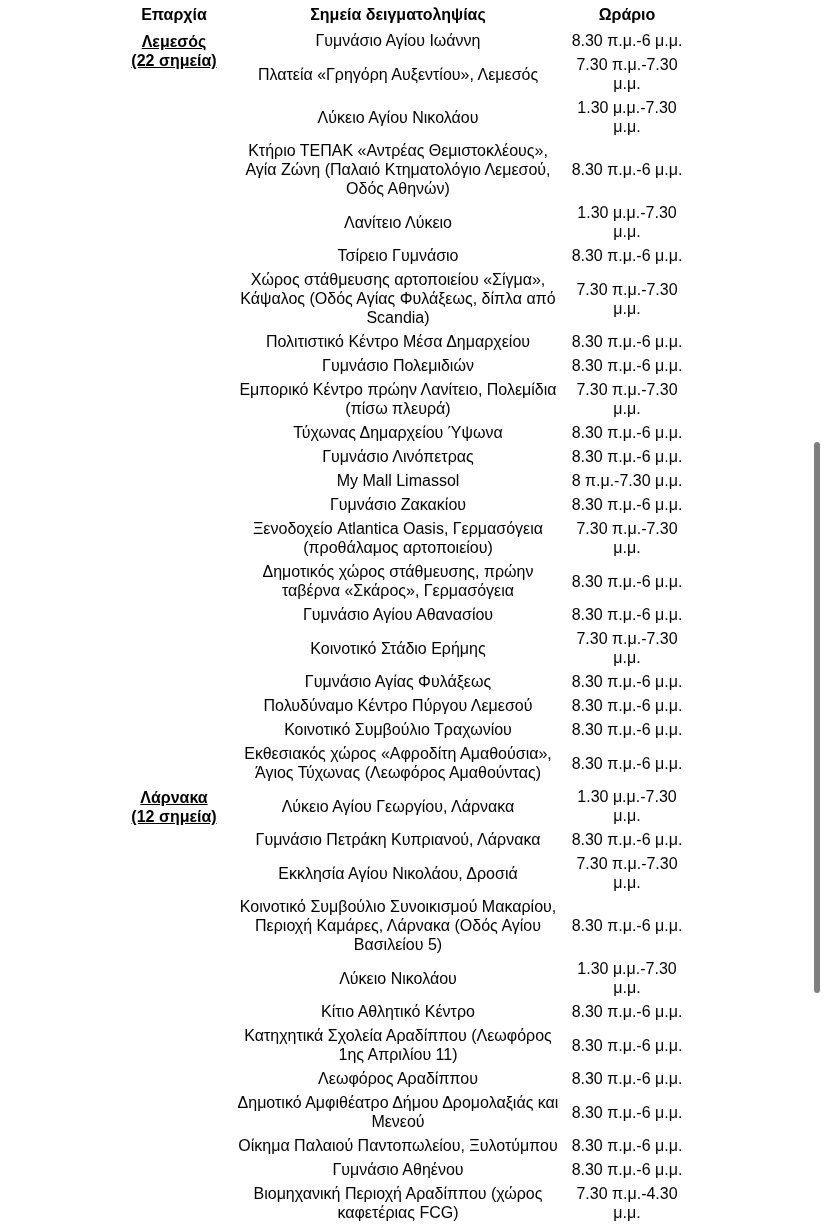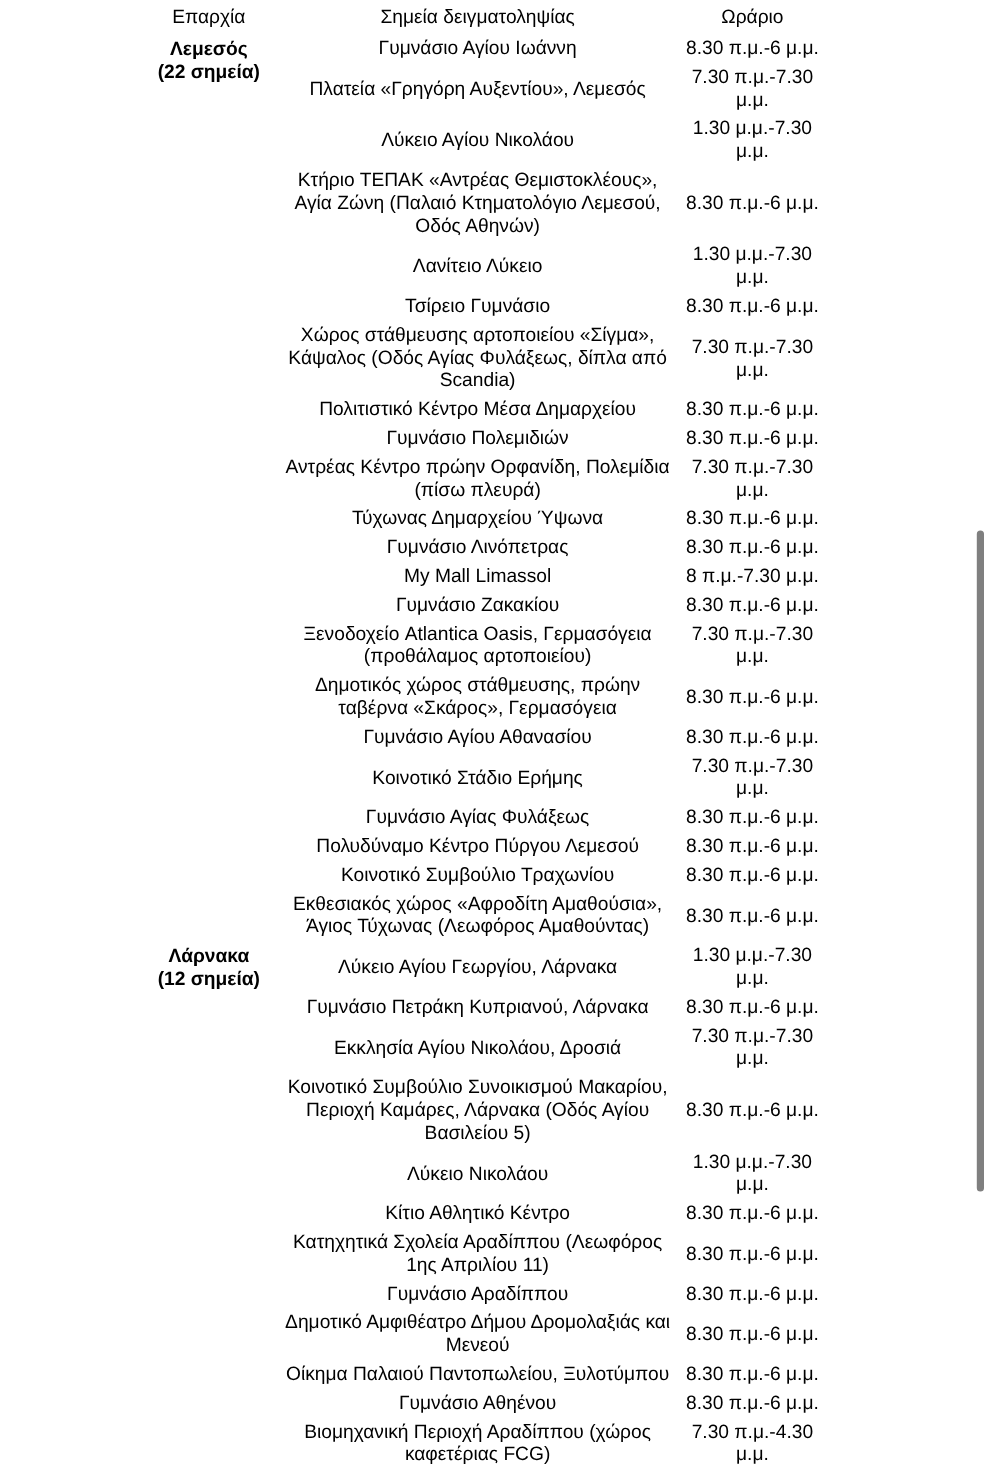--- a/index.html
+++ b/index.html
@@ -21,27 +21,28 @@
   col.c2 { width: 332px; }
   col.c3 { width: 126px; }
   th, td {
     font-size: 16px;
     line-height: 19px;
     text-align: center;
     padding: 2px 2px 3px;
     vertical-align: middle;
   }
   th {
-    font-weight: 400;
+    font-weight: 700;
     padding-bottom: 5px;
   }
   td.district {
     font-weight: 700;
     vertical-align: top;
     padding-top: 3px;
+    text-decoration: underline;
   }
   .scroll-thumb {
     position: absolute;
     left: 814px;
     top: 442px;
     width: 6px;
     height: 551px;
     border-radius: 3px;
   }
 </style>
@@ -97,21 +98,21 @@
         </tr>
         <tr>
           <td>Πολιτιστικό Κέντρο Μέσα Δημαρχείου</td>
           <td>8.30 π.μ.-6 μ.μ.</td>
         </tr>
         <tr>
           <td>Γυμνάσιο Πολεμιδιών</td>
           <td>8.30 π.μ.-6 μ.μ.</td>
         </tr>
         <tr>
-          <td>Αντρέας Κέντρο πρώην Ορφανίδη, Πολεμίδια (πίσω πλευρά)</td>
+          <td>Εμπορικό Κέντρο πρώην Λανίτειο, Πολεμίδια (πίσω πλευρά)</td>
           <td>7.30 π.μ.-7.30 μ.μ.</td>
         </tr>
         <tr>
           <td>Τύχωνας Δημαρχείου Ύψωνα</td>
           <td>8.30 π.μ.-6 μ.μ.</td>
         </tr>
         <tr>
           <td>Γυμνάσιο Λινόπετρας</td>
           <td>8.30 π.μ.-6 μ.μ.</td>
         </tr>
@@ -181,21 +182,21 @@
         </tr>
         <tr>
           <td>Κίτιο Αθλητικό Κέντρο</td>
           <td>8.30 π.μ.-6 μ.μ.</td>
         </tr>
         <tr>
           <td>Κατηχητικά Σχολεία Αραδίππου (Λεωφόρος 1ης Απριλίου 11)</td>
           <td>8.30 π.μ.-6 μ.μ.</td>
         </tr>
         <tr>
-          <td>Γυμνάσιο Αραδίππου</td>
+          <td>Λεωφόρος Αραδίππου</td>
           <td>8.30 π.μ.-6 μ.μ.</td>
         </tr>
         <tr>
           <td>Δημοτικό Αμφιθέατρο Δήμου Δρομολαξιάς και Μενεού</td>
           <td>8.30 π.μ.-6 μ.μ.</td>
         </tr>
         <tr>
           <td>Οίκημα Παλαιού Παντοπωλείου, Ξυλοτύμπου</td>
           <td>8.30 π.μ.-6 μ.μ.</td>
         </tr>

